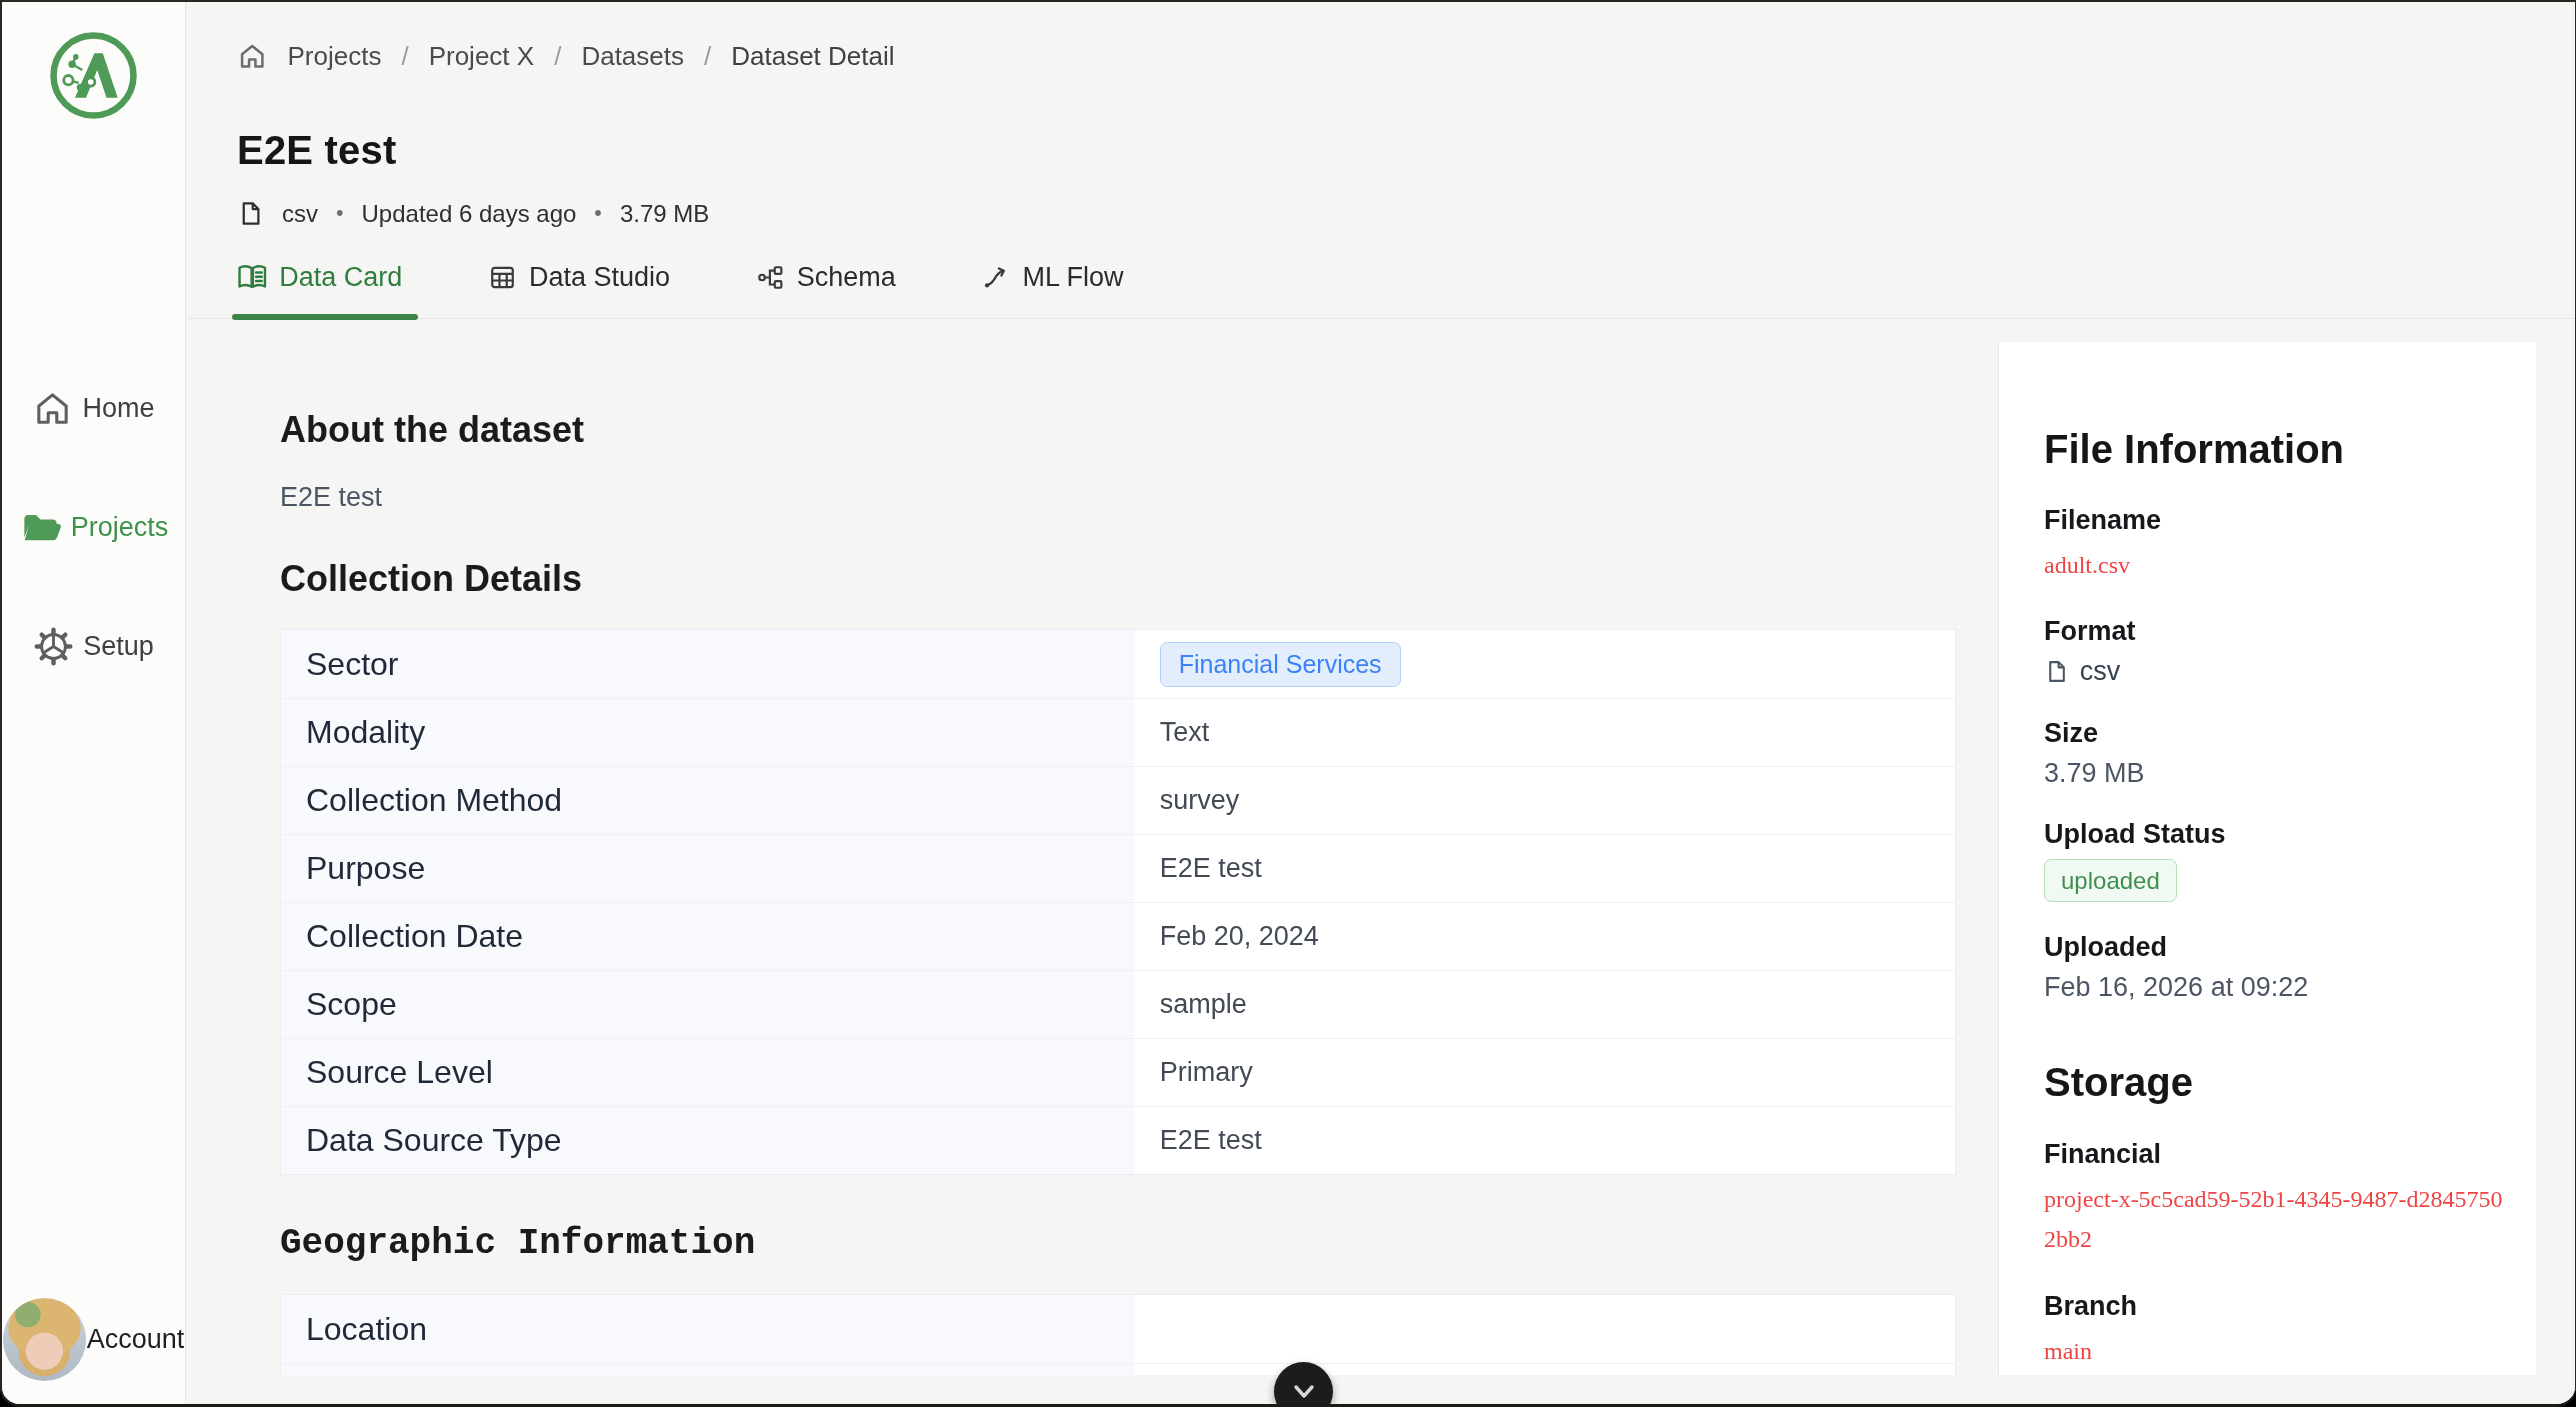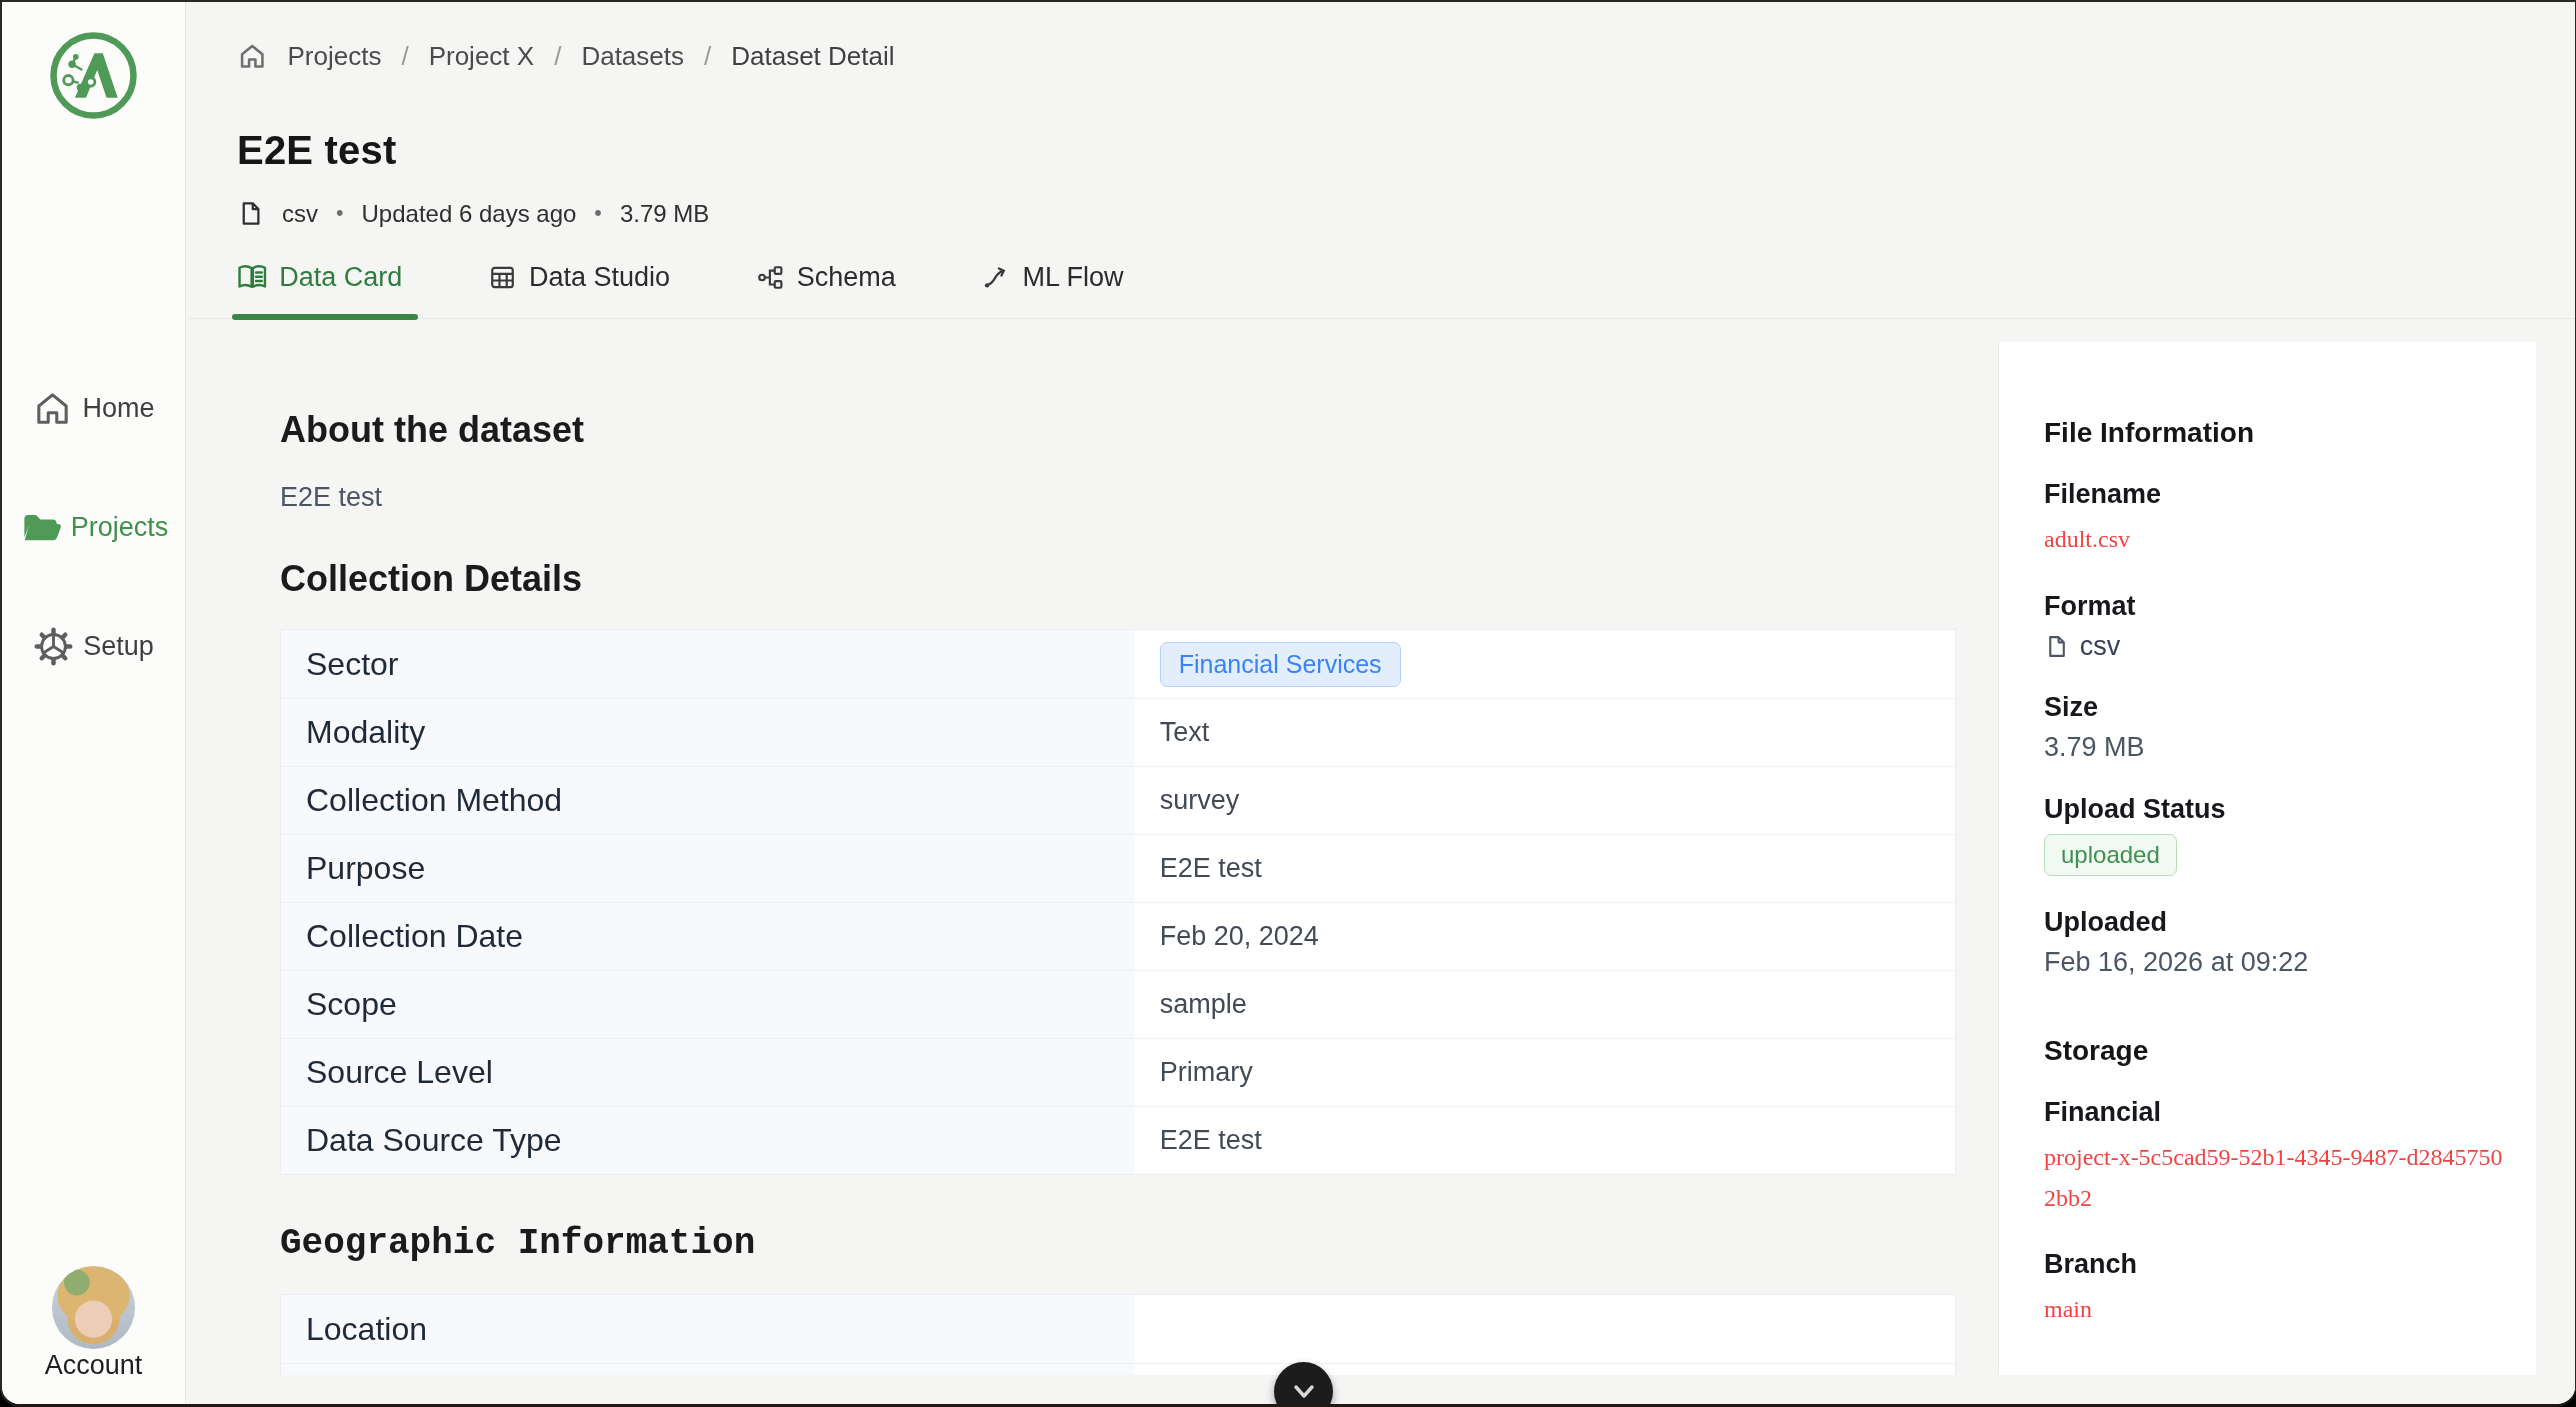--- a/index.html
+++ b/index.html
@@ -13,21 +13,21 @@
     font-family:"Liberation Sans",sans-serif;color:#1b1b1b;
   }
   
   .sidebar{position:absolute;left:0;top:0;width:184px;height:100%;background:#fcfcfb;
     border-right:1.8px solid #e6e6e3;display:flex;flex-direction:column;align-items:center;}
   .logo{margin-top:27px;width:93px;height:93px;}
   .nav{margin-top:266px;display:flex;flex-direction:column;align-items:center;}
   .nav-item{display:flex;flex-direction:row;align-items:center;gap:9px;margin-bottom:77px;cursor:pointer;}
   .nav-item .lbl{font-size:27px;color:#3f3f3f;}
   .nav-item.active .lbl{color:#3f9049;}
-  .account{margin-top:auto;margin-bottom:23px;display:flex;flex-direction:column;align-items:center;gap:1px;justify-content:space-between;}
+  .account{margin-top:auto;margin-bottom:23px;display:flex;flex-direction:row;align-items:center;gap:1px;justify-content:space-between;}
   .avatar{width:83px;height:83px;border-radius:50%;
     background:
       radial-gradient(circle at 30% 20%, #8fae6f 0%, #8fae6f 14%, rgba(0,0,0,0) 15%),
       radial-gradient(circle at 50% 64%, #edccb8 0%, #edccb8 27%, rgba(0,0,0,0) 28%),
       radial-gradient(ellipse 44% 36% at 50% 36%, #dcb571 0%, #dcb571 98%, rgba(0,0,0,0) 100%),
       radial-gradient(ellipse 50% 48% at 50% 64%, #d9af6e 0%, #d9af6e 62%, rgba(0,0,0,0) 63%),
       linear-gradient(180deg,#ccd5dd,#aeb9c4);}
   .account .lbl{font-size:27px;color:#1f1f1f;}
   
   .main{position:absolute;left:186px;top:0;right:0;bottom:0;background:#f5f5f3;}
@@ -58,21 +58,21 @@
   .drow:first-child{border-top:none;}
   .dlabel{width:51%;height:100%;display:flex;align-items:center;background:#f8f9fc;
     padding-left:25px;font-size:32px;color:#1f2937;}
   .dvalue{flex:1;height:100%;display:flex;align-items:center;padding-left:25px;
     font-size:27px;color:#424a56;}
   .badge-blue{display:inline-block;font-size:25px;color:#3b82f6;background:#e3eefc;
     border:1.8px solid #b3d0f5;border-radius:7.2px;padding:7.2px 18px;}
   
   .info-panel{position:absolute;left:1810px;top:20.6px;width:538px;bottom:0;background:#fff;
     border-left:1.8px solid #e7e7e4;padding:52px 32px 0 45px;}
-  .panel-h{font-size:28px;font-weight:700;color:#161616;}
+  .panel-h{font-size:40px;font-weight:700;color:#161616;}
   .field{margin-top:30.5px;}
   .field .flabel{font-size:27px;font-weight:700;color:#16181c;}
   .field .fvalue{margin-top:9px;font-size:27px;color:#4b5563;}
   .field .mono{font-family:Liberation Serif, serif;font-size:24px;color:#ef4444;
     word-break:break-all;line-height:1.7;}
   .fvalue.iconrow{display:flex;align-items:center;gap:10.8px;color:#374151;}
   .badge-green{display:inline-block;font-size:24px;color:#3f8f4f;background:#f1faf2;
     border:1.8px solid #b7dcba;border-radius:7.2px;padding:6.3px 16px;margin-top:9px;}
   .storage-h{margin-top:57px;}
   

